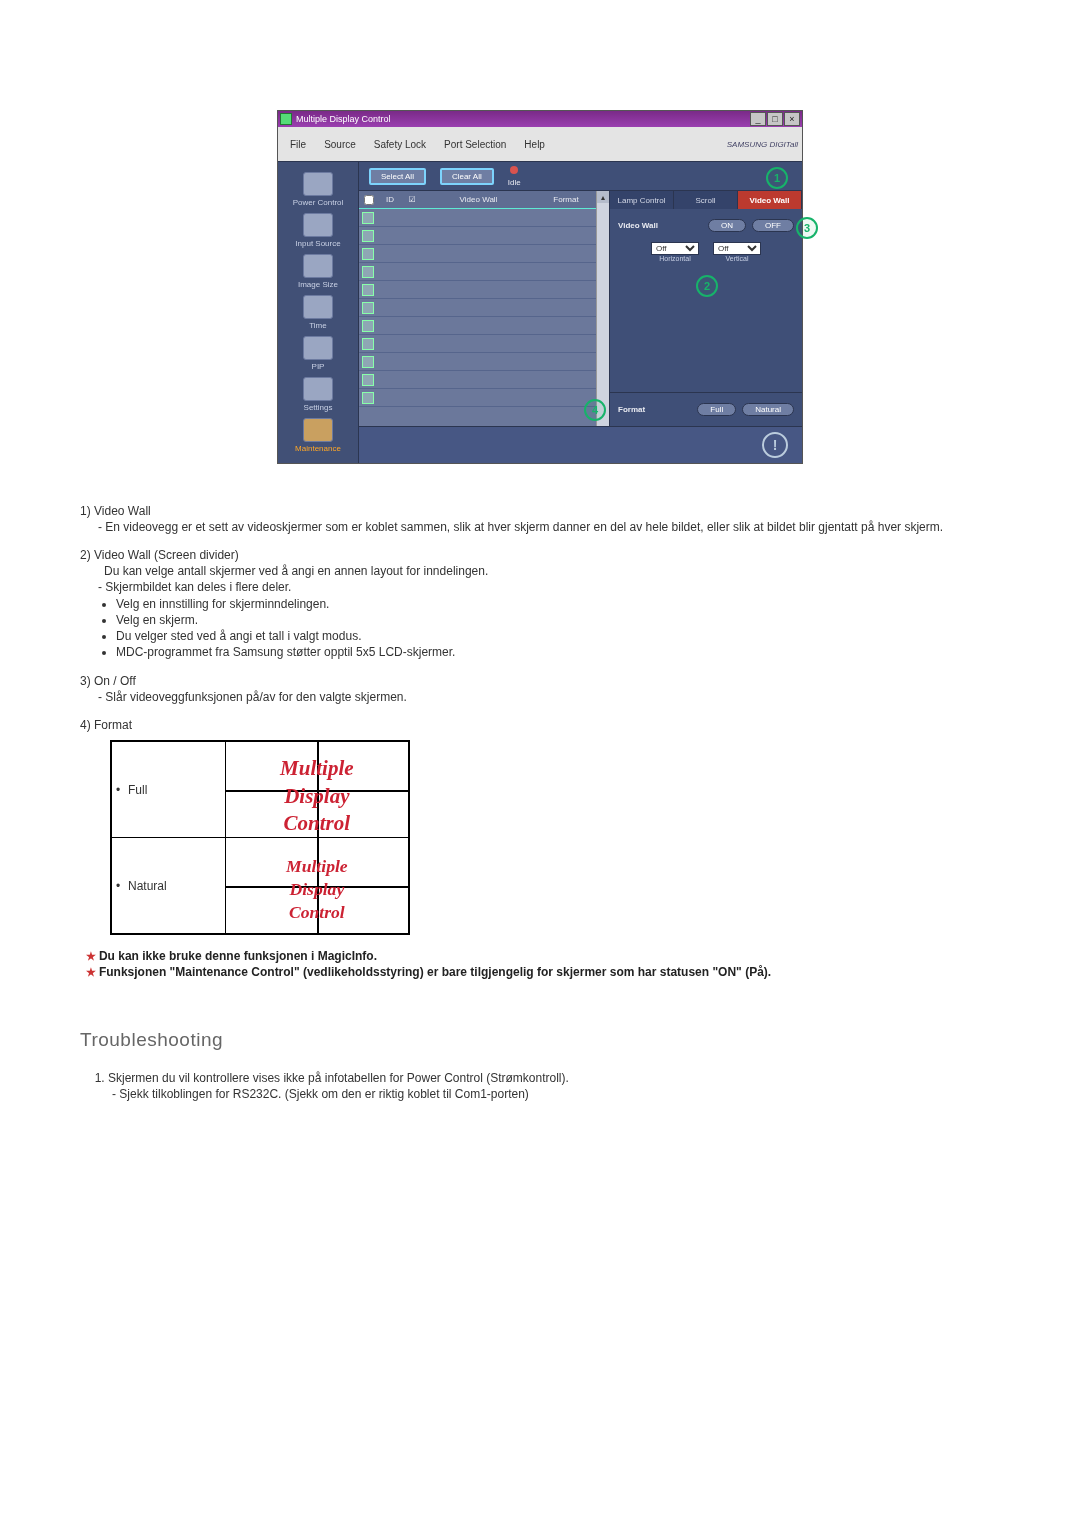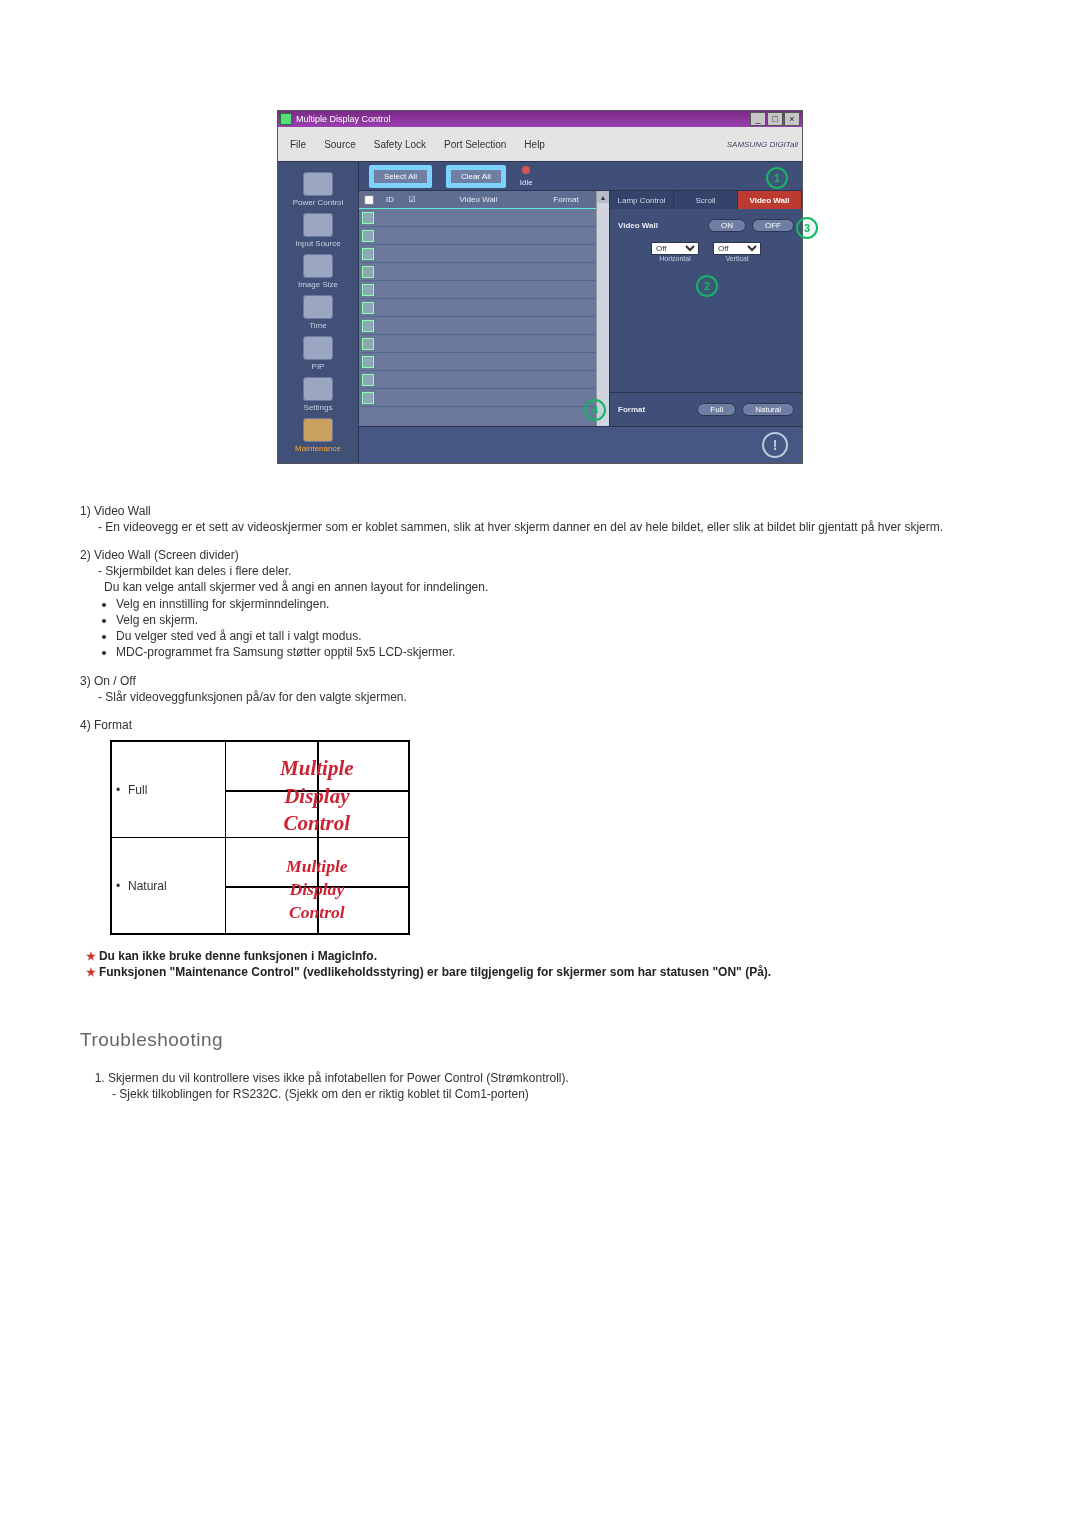--- a/index.html
+++ b/index.html
@@ -68,21 +68,21 @@
   .leftnav .item.active{color:#ffa726;}
   .leftnav .item.active .ic{background:#c9a060;}
 
   
   .mainarea{flex:1;display:flex;flex-direction:column;}
   .toolbar{
     height:28px;display:flex;align-items:center;gap:14px;padding:0 10px;
     background:#3f4f77;border-bottom:1px solid #2b3550;
   }
   .toolbar .btn{
-    background:#6f7ea3;border:5px solid #7dd3fc;color:#fff;font-size:8px;
+    background:#6f7ea3;border:2px solid #7dd3fc;color:#fff;font-size:8px;
     padding:2px 10px;cursor:pointer;border-radius:2px;
   }
   .toolbar .idle{display:flex;align-items:center;gap:4px;font-size:8px;color:#e8eaf1;flex-direction:column;}
   .toolbar .idle .dot{width:8px;height:8px;border-radius:50%;background:#d9534f;}
 
   .middle{display:flex;flex:1;}
   
   .tablewrap{
     flex:1;background:#6b789b;position:relative;
   }
@@ -417,22 +417,22 @@
   <div class="doc">
     <ol>
       <li>
         <span class="num">1)</span>
         <span class="ttl">Video Wall</span>
         <div class="sub">- En videovegg er et sett av videoskjermer som er koblet sammen, slik at hver skjerm danner en del av hele bildet, eller slik at bildet blir gjentatt på hver skjerm.</div>
       </li>
       <li>
         <span class="num">2)</span>
         <span class="ttl">Video Wall (Screen divider)</span>
+        <div class="sub" style="padding-left:24px">Du kan velge antall skjermer ved å angi en annen layout for inndelingen.</div>
         <div class="sub">- Skjermbildet kan deles i flere deler.</div>
-        <div class="sub" style="padding-left:24px">Du kan velge antall skjermer ved å angi en annen layout for inndelingen.</div>
         <ul class="bul">
           <li>Velg en innstilling for skjerminndelingen.</li>
           <li>Velg en skjerm.</li>
           <li>Du velger sted ved å angi et tall i valgt modus.</li>
           <li>MDC-programmet fra Samsung støtter opptil 5x5 LCD-skjermer.</li>
         </ul>
       </li>
       <li>
         <span class="num">3)</span>
         <span class="ttl">On / Off</span>

